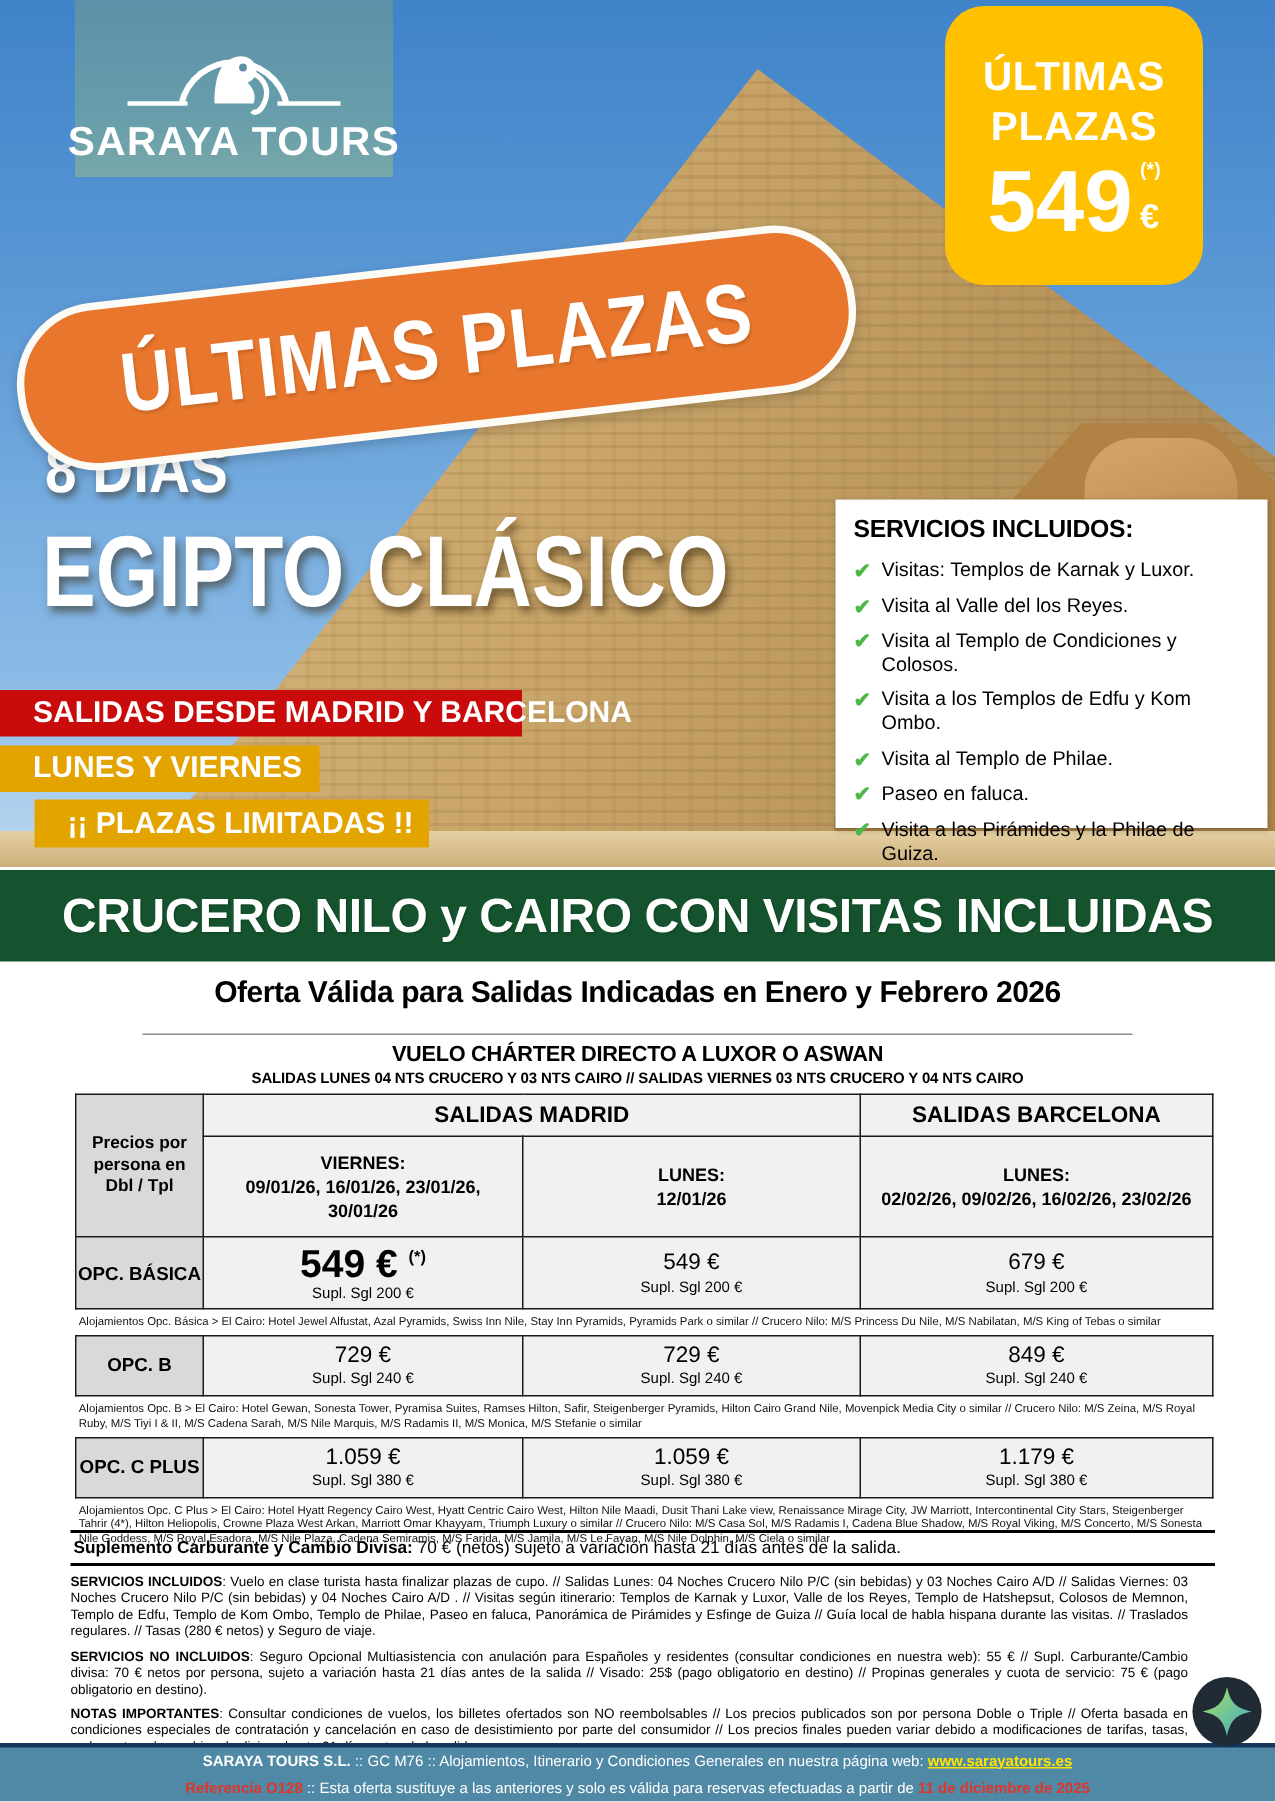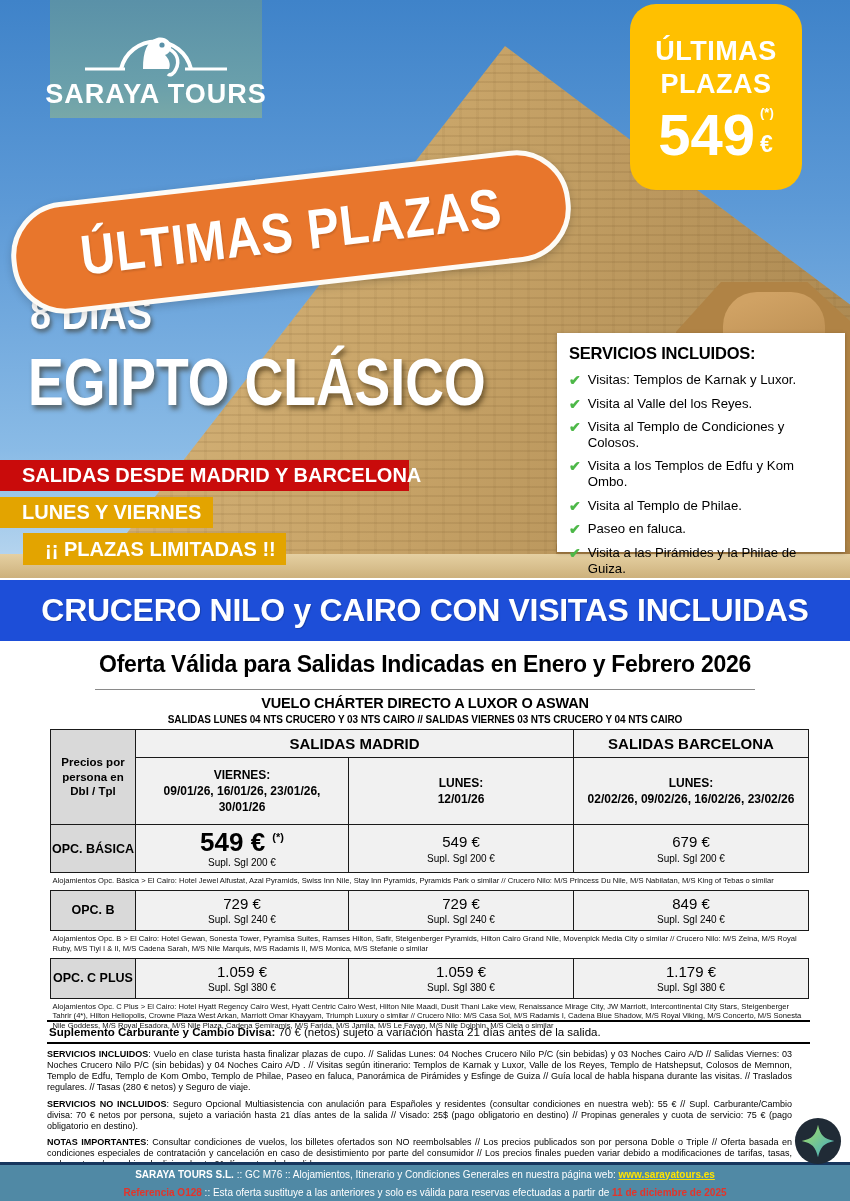--- a/index.html
+++ b/index.html
@@ -47,36 +47,36 @@
   .ribbon-text{color:#fff;font-weight:bold;font-size:56px;line-height:1;letter-spacing:1px;
     transform:scaleX(.85);white-space:nowrap;text-shadow:1px 2px 2px rgba(0,0,0,.12);}
   
   .days{position:absolute;left:30px;top:292px;color:#fff;font-weight:bold;font-size:44px;line-height:1;
     transform:scaleX(.86);transform-origin:left;text-shadow:2px 3px 5px rgba(50,35,10,.55);z-index:4;white-space:nowrap;}
   .title{position:absolute;left:28px;top:348px;color:#fff;font-weight:bold;font-size:67px;line-height:1;
     transform:scaleX(.80);transform-origin:left;text-shadow:3px 4px 6px rgba(50,35,10,.55);z-index:4;white-space:nowrap;}
   
   .hbanner{position:absolute;left:0;color:#fff;font-weight:bold;font-size:20px;display:flex;align-items:center;
     padding-left:22px;box-sizing:border-box;z-index:4;white-space:nowrap;}
-  .hb-red{top:460px;width:409px;height:31px;background:#C90B0B;}
+  .hb-red{top:460px;width:348px;height:31px;background:#C90B0B;}
   .hb-gold1{top:497px;width:213px;height:31px;background:#E3A400;}
   .hb-gold2{top:533px;width:263px;height:32px;background:#E3A400;margin-left:23px;}
   
   .services{position:absolute;left:557px;top:333px;width:288px;height:219px;background:#fff;
     box-sizing:border-box;padding:11px 12px;z-index:5;box-shadow:0 1px 4px rgba(0,0,0,.25);}
   .services-title{font-weight:bold;font-size:16.5px;margin-bottom:9px;letter-spacing:-.2px;}
   .svc{display:flex;align-items:flex-start;margin-bottom:7.5px;font-size:13.2px;line-height:1.2;}
   .check{color:#4DB848;font-size:14px;font-weight:bold;margin-right:7px;line-height:1.15;}
   
-  .crucero{position:absolute;left:0;top:580px;width:850px;height:61px;background:#1d4ed8;
+  .crucero{position:absolute;left:0;top:580px;width:850px;height:61px;background:#14532d;
     display:flex;align-items:center;justify-content:center;}
   .crucero span{color:#fff;font-weight:bold;font-size:32px;letter-spacing:-.3px;white-space:nowrap;
     text-shadow:1px 1px 1px rgba(0,0,0,.2);}
   
-  .offer{position:absolute;left:0;top:651px;width:850px;text-align:center;font-weight:bold;font-size:23px;letter-spacing:-.3px;}
+  .offer{position:absolute;left:0;top:651px;width:850px;text-align:center;font-weight:bold;font-size:20px;letter-spacing:-.3px;}
   .rule{position:absolute;left:95px;top:689px;width:660px;height:1px;background:#8a8a8a;}
   .charter-t{position:absolute;left:0;top:695px;width:850px;text-align:center;font-weight:bold;font-size:14.5px;letter-spacing:-.2px;}
   .charter-s{position:absolute;left:0;top:714px;width:850px;text-align:center;font-weight:bold;font-size:10px;letter-spacing:-.1px;}
   
   .tablewrap{position:absolute;left:50px;top:729px;width:758px;}
   table.prices{border-collapse:collapse;width:758px;table-layout:fixed;}
   table.prices col.c0{width:85px;} table.prices col.c1{width:213px;}
   table.prices col.c2{width:225px;} table.prices col.c3{width:235px;}
   table.prices td,table.prices th{font-family:"Liberation Sans",sans-serif;}
   .bcell{border:1.5px solid #1a1a1a;background:#F1F1F1;text-align:center;vertical-align:middle;}

